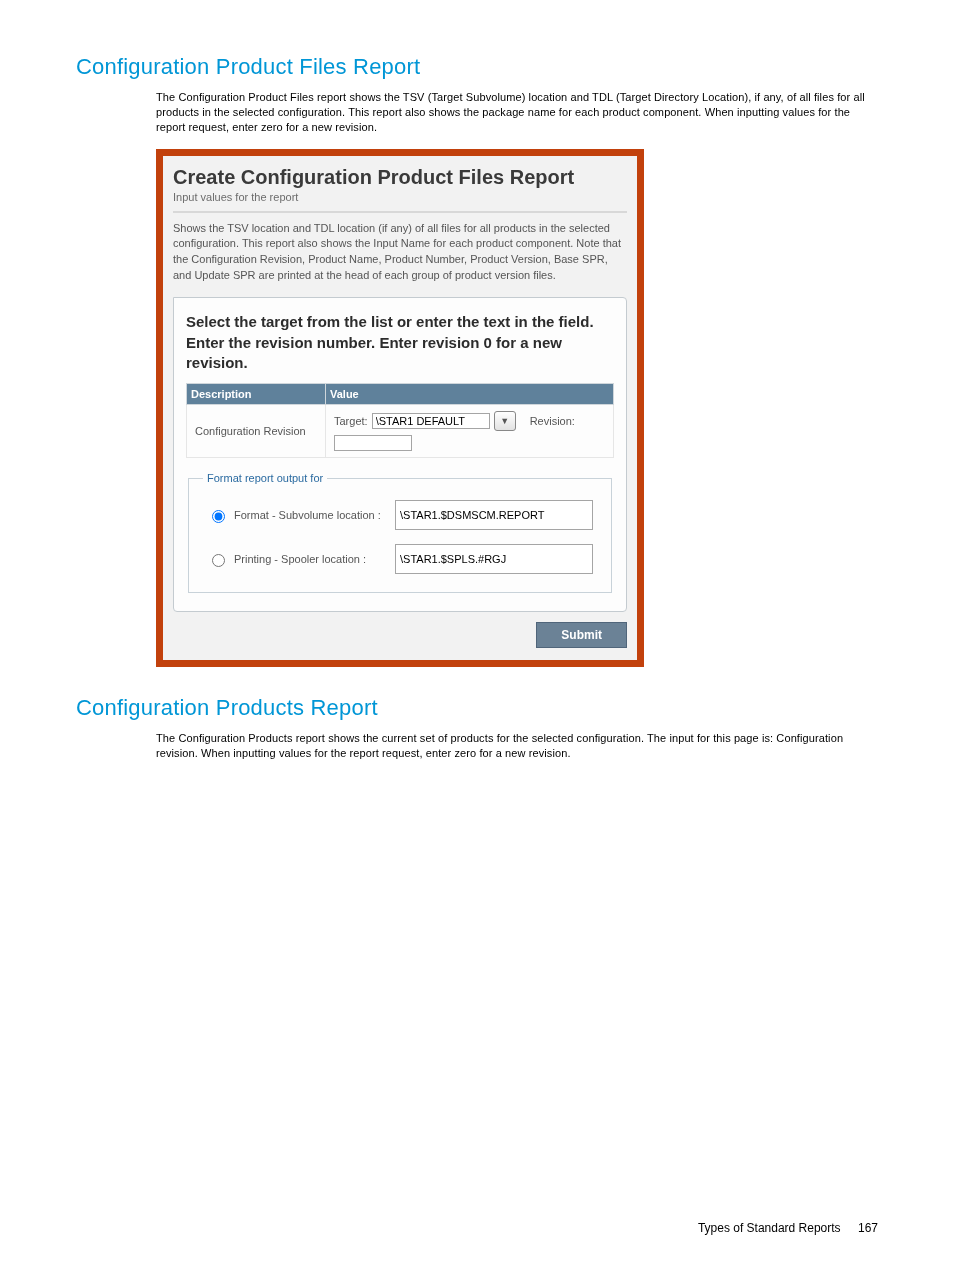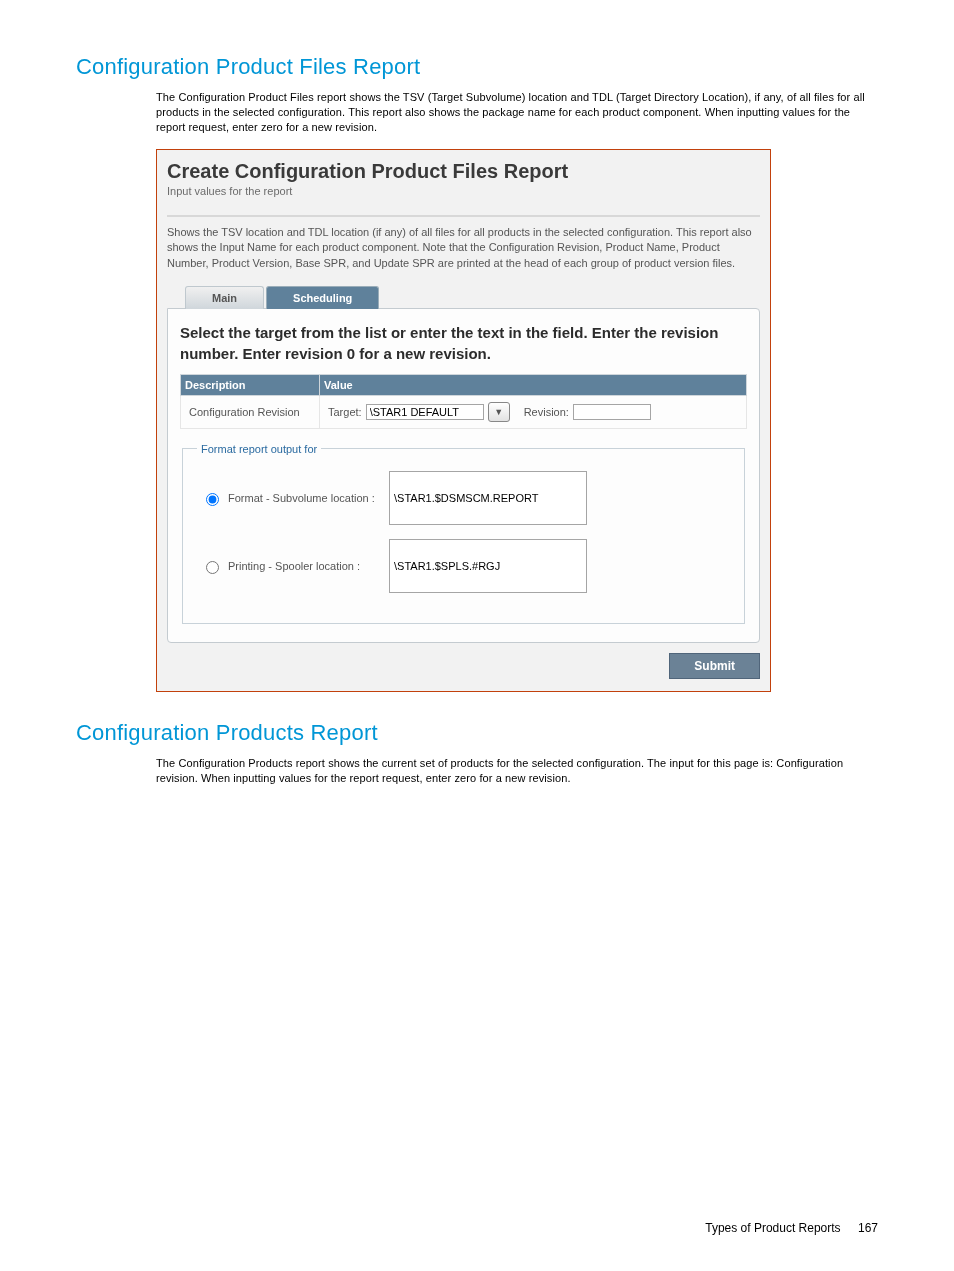--- a/index.html
+++ b/index.html
@@ -28,38 +28,38 @@
     margin: 0 0 14px 0;
     padding-left: 80px;
     font-size: 11px;
     line-height: 1.35;
     font-family: Arial, Helvetica, sans-serif;
     letter-spacing: 0.1px;
   }
   
   .panel {
     margin-left: 80px;
-    width: 615px;
+    width: 488px;
     background: #f2f2f2;
-    border: 1px solid #c2410c;
+    border: 7px solid #c2410c;
     padding: 8px 10px 12px 10px;
     box-sizing: border-box;
     font-family: Verdana, Arial, sans-serif;
     position: relative;
   }
   .panel-title {
     font-size: 20px;
     font-weight: bold;
     color: #3a3a3a;
     margin: 2px 0 2px 0;
   }
   .panel-sub {
     font-size: 11px;
     color: #6c6c6c;
-    margin-bottom: 18px;
+    margin-bottom: 8px;
   }
   .panel-divider {
     border-top: 2px solid #d8d8d8;
     margin: 4px 0 8px 0;
   }
   .panel-desc {
     font-size: 11px;
     color: #555;
     line-height: 1.45;
     margin-bottom: 14px;
@@ -157,21 +157,21 @@
   }
   .radio-row {
     display: flex;
     align-items: center;
     gap: 8px;
     margin: 6px 0 14px 4px;
   }
   .radio-row input[type="text"] {
     font-family: Verdana, Arial;
     font-size: 11px;
-    padding: 20px 4px;
+    padding: 8px 4px;
     border: 1px solid #a5a5a5;
     width: 188px;
   }
   .radio-label {
     min-width: 180px;
     display: inline-flex;
     align-items: center;
     gap: 6px;
   }
   .submit-row {
@@ -205,24 +205,20 @@
 
   <h2 class="section-head">Configuration Product Files Report</h2>
   <p class="body-para">The Configuration Product Files report shows the TSV (Target Subvolume) location and TDL (Target Directory Location), if any, of all files for all products in the selected configuration. This report also shows the package name for each product component. When inputting values for the report request, enter zero for a new revision.</p>
 
   <div class="panel">
     <div class="panel-title">Create Configuration Product Files Report</div>
     <div class="panel-sub">Input values for the report</div>
     <div class="panel-divider"></div>
     <div class="panel-desc">Shows the TSV location and TDL location (if any) of all files for all products in the selected configuration. This report also shows the Input Name for each product component. Note that the Configuration Revision, Product Name, Product Number, Product Version, Base SPR, and Update SPR are printed at the head of each group of product version files.</div>
 
-    <div class="tabs">
-      <div class="tab active">Main</div>
-      <div class="tab">Scheduling</div>
-    </div>
 
     <div class="tab-body">
       <div class="instruct">Select the target from the list or enter the text in the field. Enter the revision number. Enter revision 0 for a new revision.</div>
 
       <table class="grid">
         <thead>
           <tr>
             <th style="width:130px">Description</th>
             <th>Value</th>
           </tr>
@@ -249,36 +245,36 @@
         <legend>Format report output for</legend>
 
         <div class="radio-row">
           <span class="radio-label">
             <input type="radio" name="fmt" checked="" style="">
             <span>Format - Subvolume location :</span>
           </span>
           <input type="text" value="\STAR1.$DSMSCM.REPORT" style="">
         </div>
 
-        <div class="radio-row" style="margin-bottom:16px">
+        <div class="radio-row" style="margin-bottom:4px">
           <span class="radio-label">
             <input type="radio" name="fmt" style="">
             <span>Printing - Spooler location :</span>
           </span>
           <input type="text" value="\STAR1.$SPLS.#RGJ" style="">
         </div>
       </fieldset>
     </div>
 
     <div class="submit-row">
       <div class="submit-btn">Submit</div>
     </div>
   </div>
 
   <h2 class="section-head" style="margin-top:28px">Configuration Products Report</h2>
   <p class="body-para">The Configuration Products report shows the current set of products for the selected configuration. The input for this page is: Configuration revision. When inputting values for the report request, enter zero for a new revision.</p>
 
   <div class="footer">
-    <span>Types of Product Reports</span>
+    <span>Types of Standard Reports</span>
     <span class="pg">167</span>
   </div>
 
 </div>
 
 </body></html>

